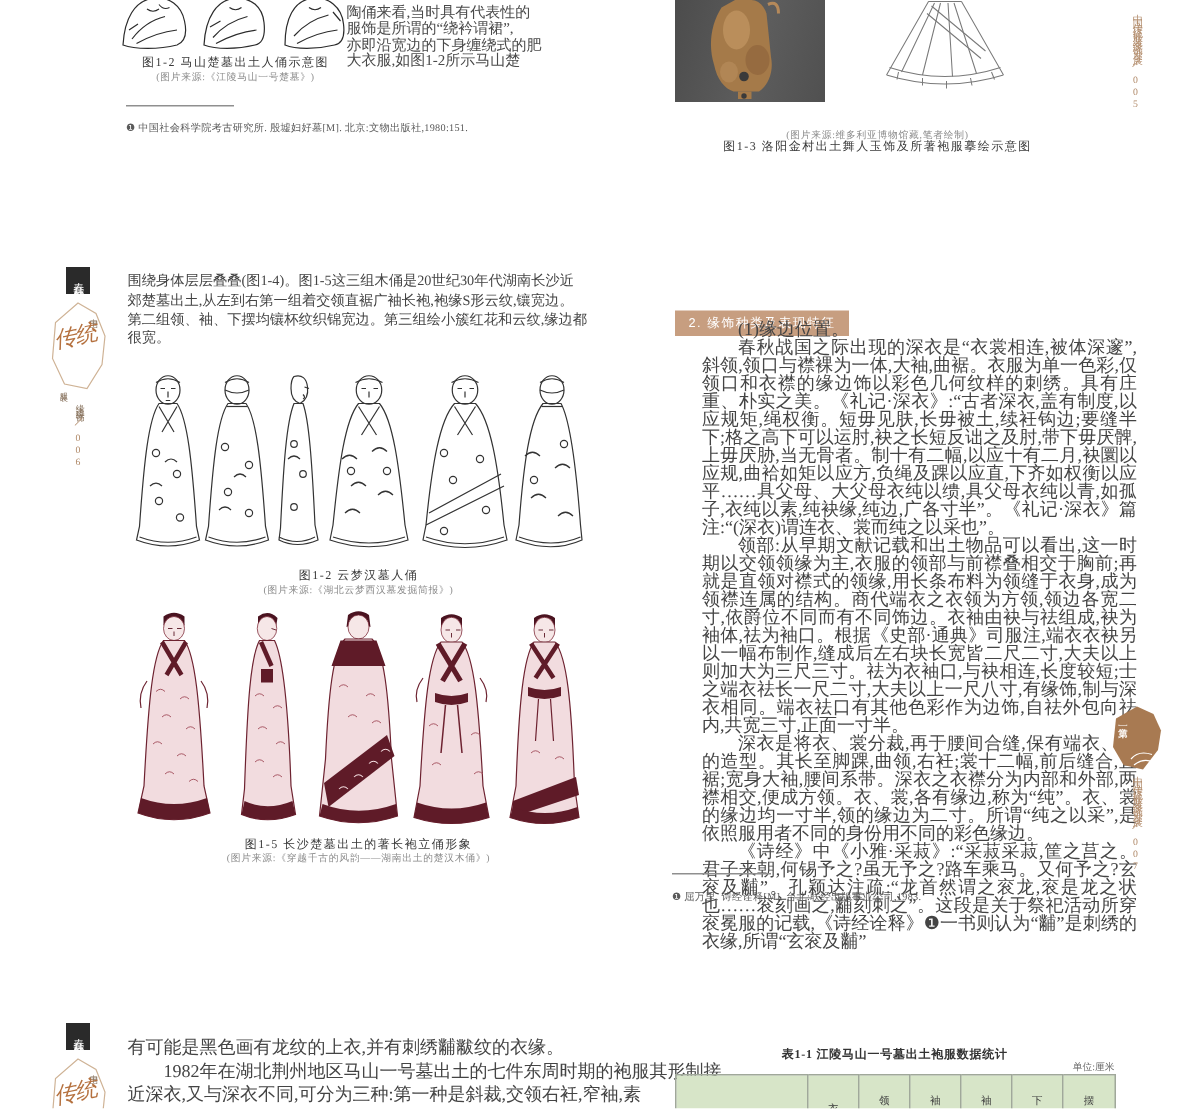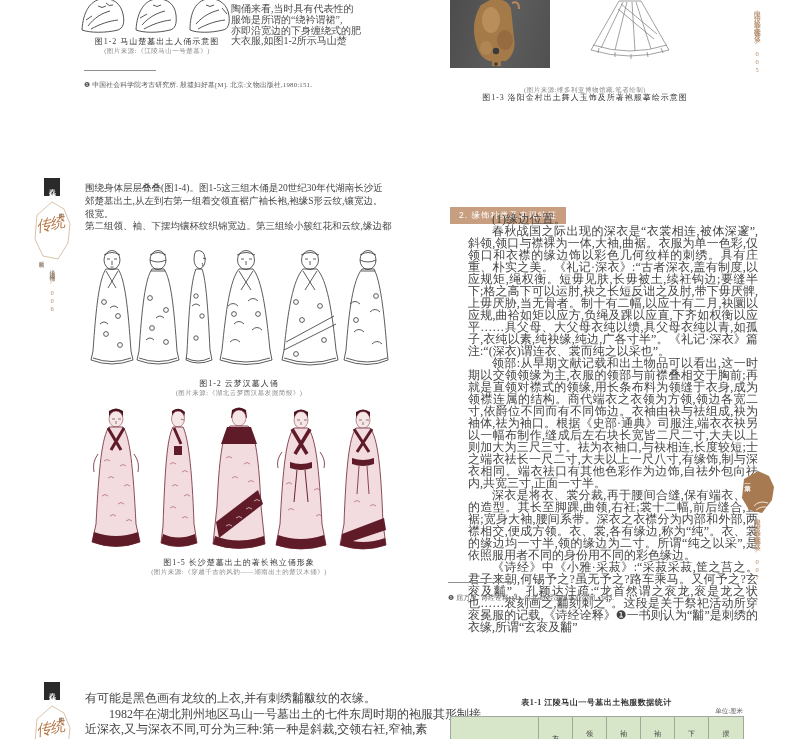--- a/index.html
+++ b/index.html
@@ -111,22 +111,22 @@
       <div class="brand-bottom">服装</div>
     </div>
     <div class="subv">缘边缘饰</div>
     <span class="slash" style="margin:3px 0;">/</span>
     <div class="vpage">006</div>
   </div>
 
   <div class="abs blines" style="left:85px;top:182px;">
     <div>围绕身体层层叠叠(图1-4)。图1-5这三组木俑是20世纪30年代湖南长沙近</div>
     <div>郊楚墓出土,从左到右第一组着交领直裾广袖长袍,袍缘S形云纹,镶宽边。</div>
+    <div>第二组领、袖、下摆均镶杯纹织锦宽边。第三组绘小簇红花和云纹,缘边都</div>
     <div>很宽。</div>
-    <div>第二组领、袖、下摆均镶杯纹织锦宽边。第三组绘小簇红花和云纹,缘边都</div>
   </div>
 
   <div class="abs" style="left:88px;top:246px;width:302px;height:128px;">
     <svg width="302" height="128" viewBox="0 0 302 128">
       <g stroke="#333" fill="none" stroke-width="0.8">
 
         <g>
           <ellipse cx="24" cy="14" rx="8" ry="9.5"></ellipse>
             <path d="M16,9 Q24,4 32,9"></path>
           <path d="M19,13 h3 M26,13 h3 M24,15 v4 M22.5,21 h3"></path>

